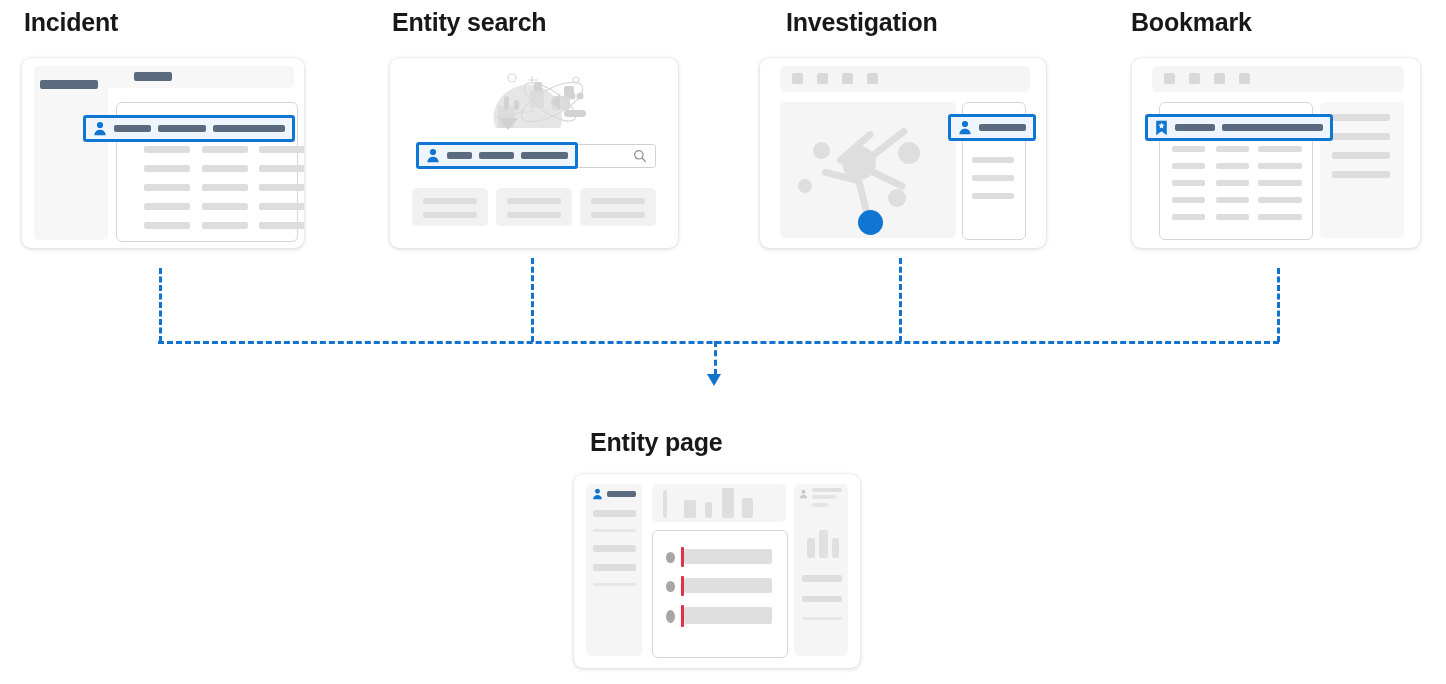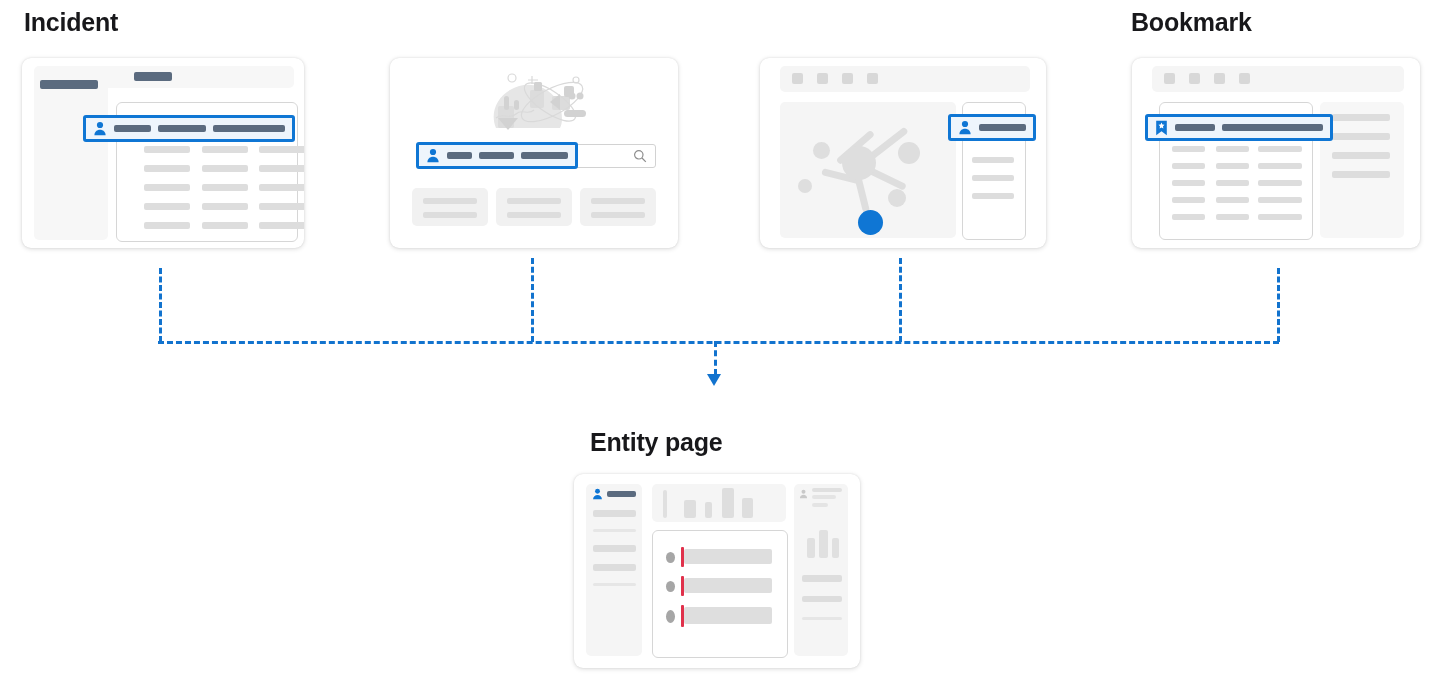--- a/index.html
+++ b/index.html
@@ -96,20 +96,22 @@
     border-right: 7px solid transparent;
     border-top: 12px solid #1273ce;
   }
 </style>
 </head>
 <body>
 
 <div id="stage">
 
   <div class="card-title" style="left:24px; top:8px;">Incident</div>
+  <div class="card-title" style="left:392px; top:8px;">Entity search</div>
+  <div class="card-title" style="left:786px; top:8px;">Investigation</div>
   <div class="card-title" style="left:1131px; top:8px;">Bookmark</div>
 
   <div class="card" style="left:22px; top:58px; width:282px; height:190px;">
 
     <div class="panel-soft" style="left:24px; top:8px; width:248px; height:22px; background:#f7f7f7;"></div>
     <div class="darkbar" style="left:112px; top:14px; width:38px; height:9px;"></div>
 
     <div class="panel-soft" style="left:12px; top:8px; width:74px; height:174px; background:#f7f7f7;"></div>
     <div class="darkbar" style="left:18px; top:22px; width:58px; height:9px;"></div>
 

